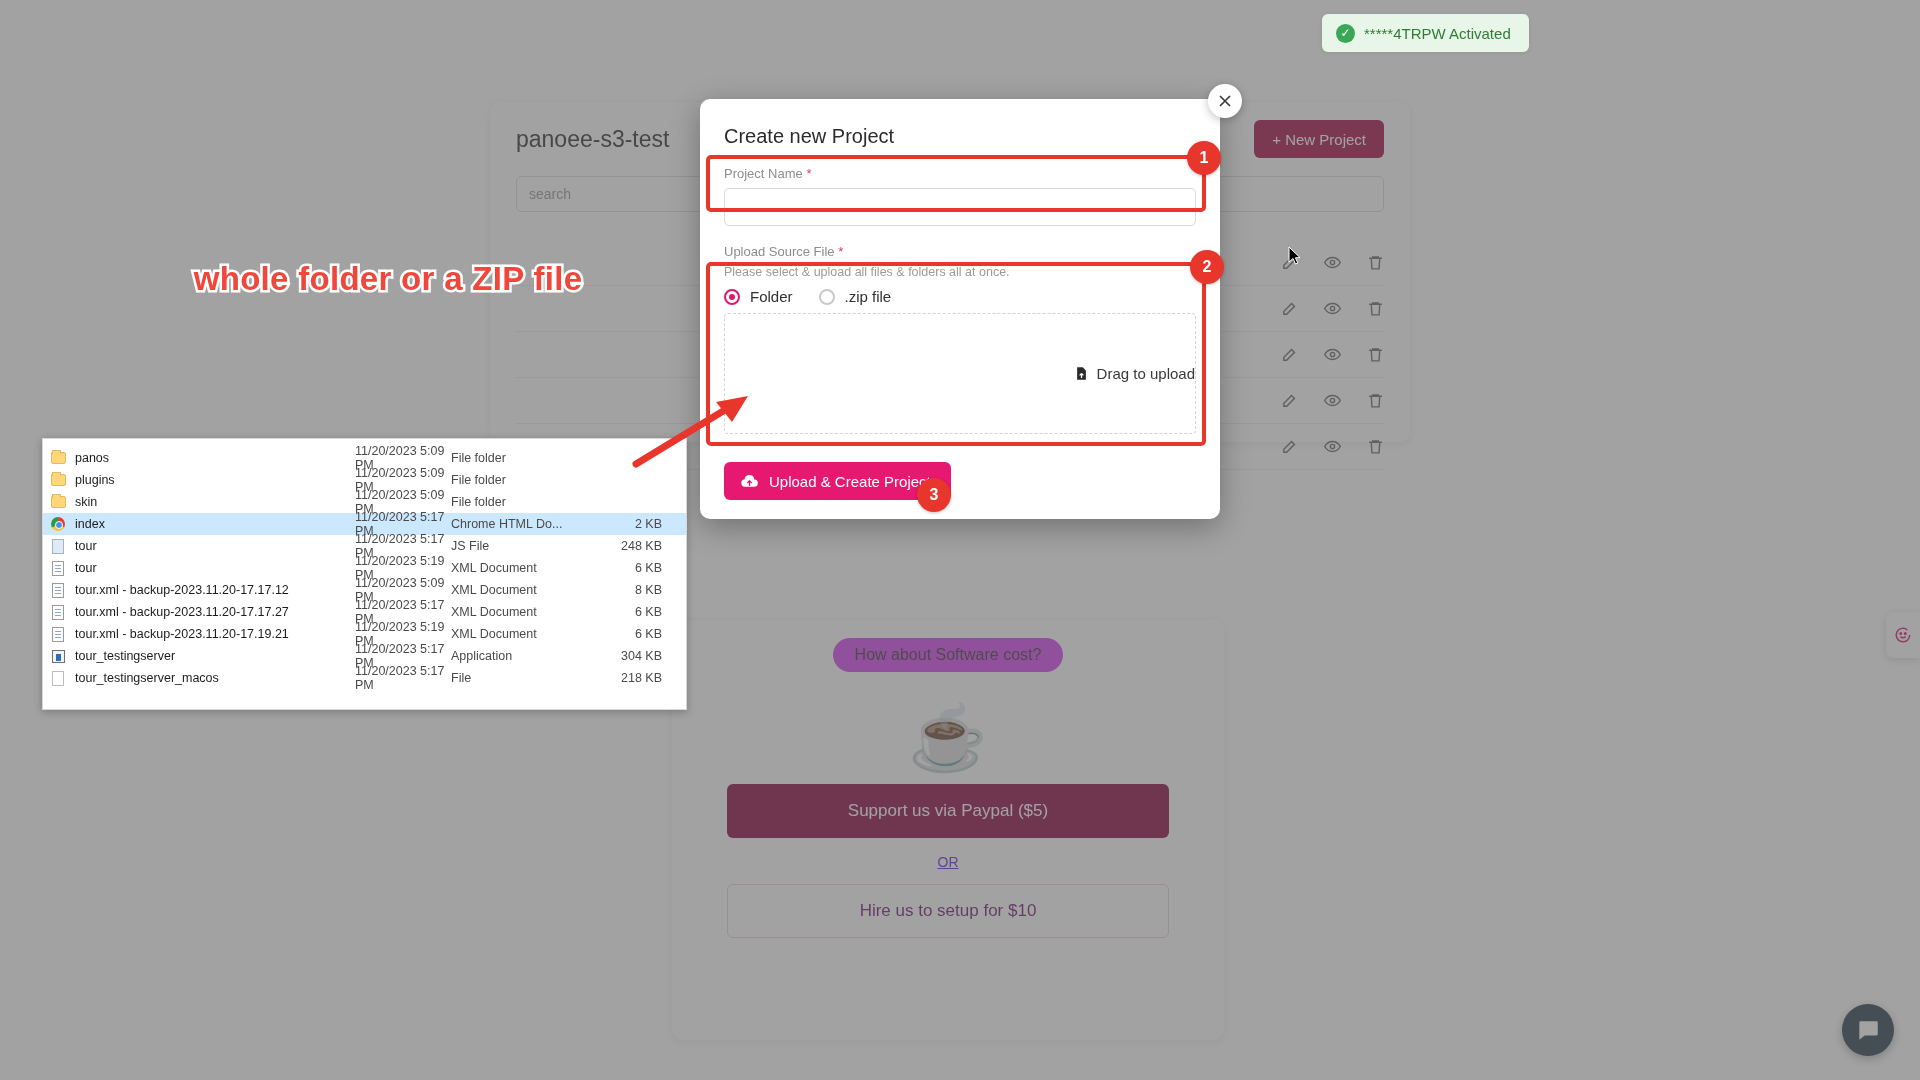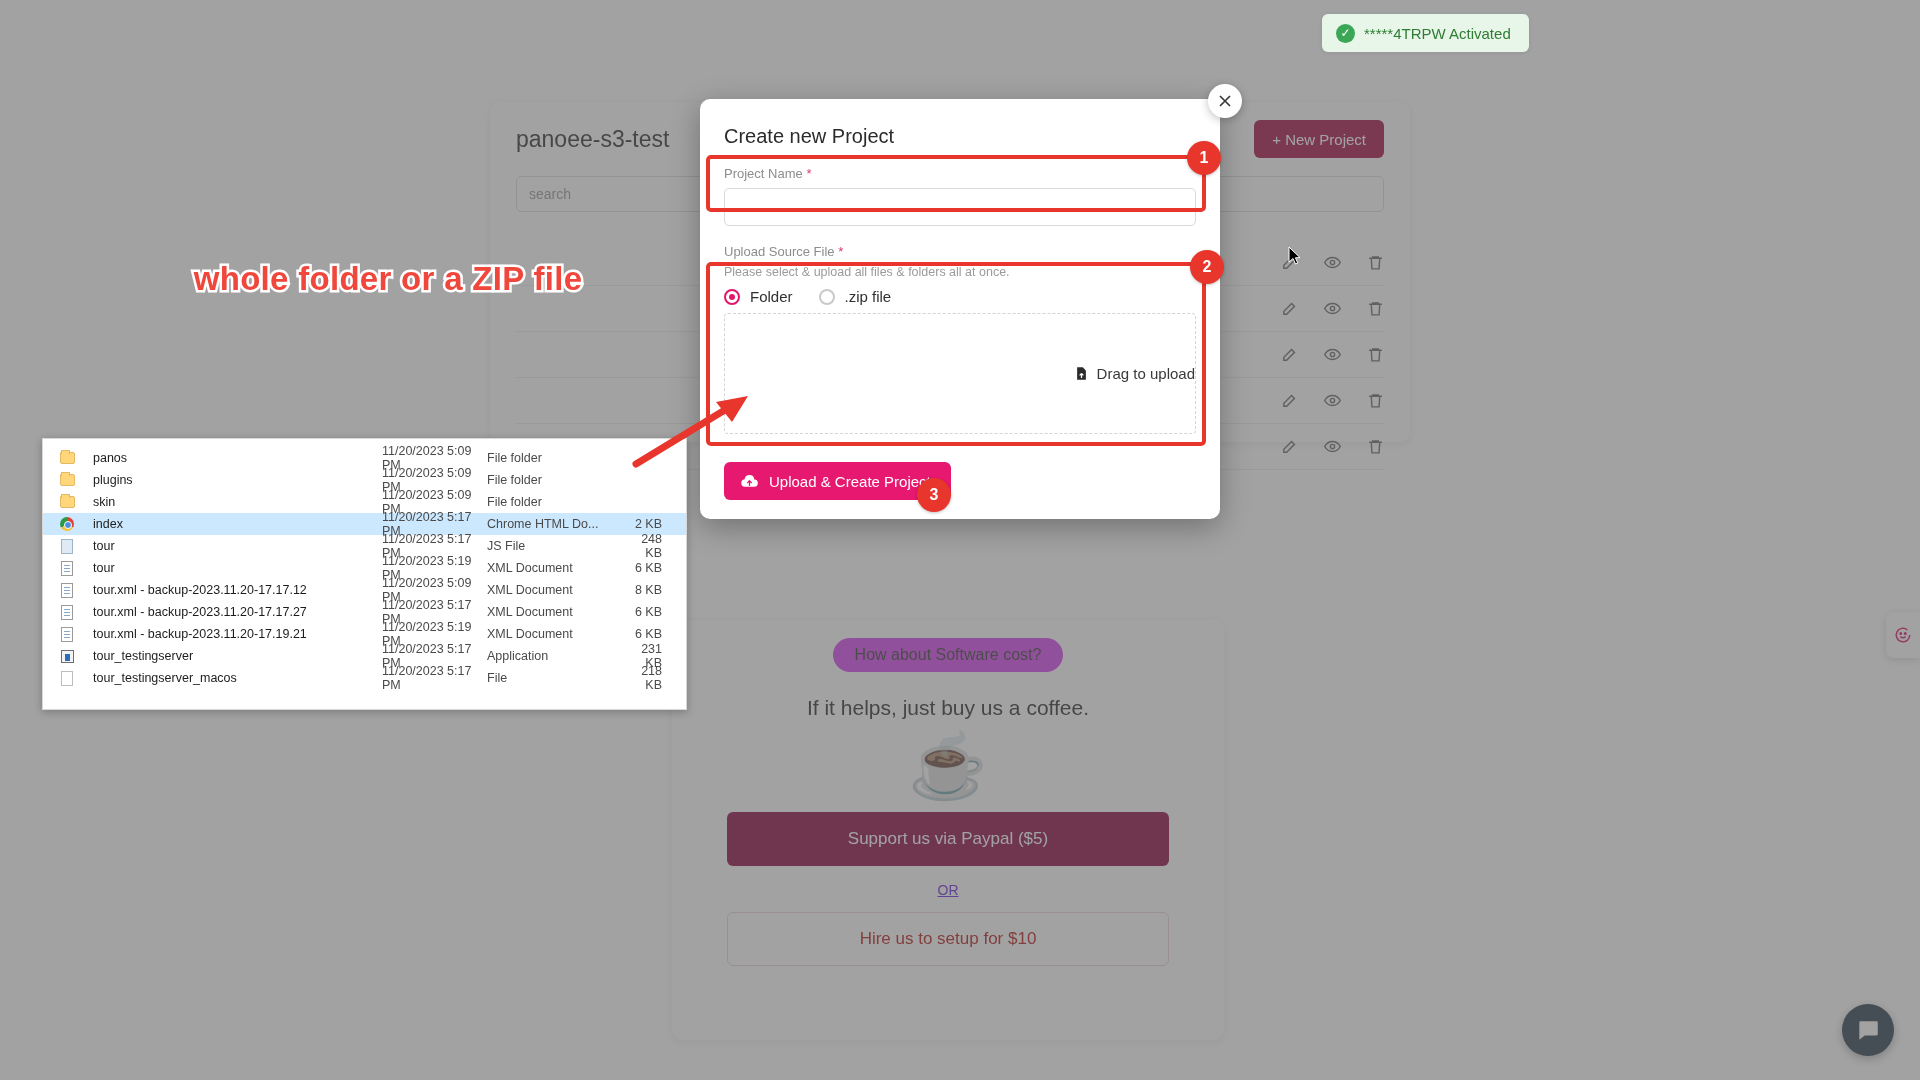--- a/index.html
+++ b/index.html
@@ -89,21 +89,21 @@
   }
   .coffee { margin-top: 12px; font-size: 64px; line-height: 1; }
   .paypal-btn {
     margin-top: 14px; width: 442px; height: 54px;
     background: #8e0b46; color: #fff; border: none; border-radius: 6px;
     font-size: 17px; cursor: pointer;
   }
   .or-text { margin-top: 16px; font-size: 14px; color: #6d28d9; text-decoration: underline; }
   .hire-btn {
     margin-top: 14px; width: 442px; height: 54px;
-    background: #fff; color: #b91c1c; border: 1px solid #e8d3dc; border-radius: 6px;
+    background: #fff; color: #701a75; border: 1px solid #e8d3dc; border-radius: 6px;
     font-size: 17px; cursor: pointer;
   }
 
   
   .chat-tab {
     position: absolute; right: 0; top: 612px;
     width: 34px; height: 46px;
     background: #fff; border-radius: 8px 0 0 8px;
     box-shadow: 0 2px 8px rgba(0,0,0,.16);
     display:flex; align-items:center; justify-content:center;
@@ -216,21 +216,21 @@
   .explorer {
     position: absolute; left: 42px; top: 438px;
     width: 645px; height: 272px;
     background: #fff; border: 1px solid #d8d8d8;
     box-shadow: 0 2px 8px rgba(0,0,0,.25);
     z-index: 22; overflow: hidden;
     font-family: "Liberation Sans", sans-serif;
   }
   .ex-row {
     height: 22px; display:flex; align-items:center;
-    font-size: 12.5px; color:#1c1c1c; padding-left: 15px; gap: 9px;
+    font-size: 12.5px; color:#1c1c1c; padding-left: 6px;
   }
   .ex-row.sel { background: #cce8ff; }
   .ex-icon { width: 18px; margin-right: 8px; display:flex; align-items:center; justify-content:center; }
   .ex-name { flex: 0 0 280px; white-space: nowrap; overflow: hidden; }
   .ex-date { flex: 0 0 96px; color:#4a4a4a; }
   .ex-type { flex: 0 0 130px; color:#4a4a4a; }
   .ex-size { flex: 1; text-align: right; padding-right: 24px; color:#4a4a4a; }
 
   .folder-ico {
     width: 15px; height: 12px; background: #ffd77a;
@@ -368,21 +368,20 @@
                 <path d="M3 6h18M8 6V4h8v2M6 6l1 15h10l1-15"></path>
               </svg>
           </div>
         </div>
       </div>
     </div>
 
     <div class="support-card">
       <div class="howabout">How about Software cost?</div>
       <div class="support-lines">
-        <div>If it helps, just buy us a coffee.</div>
       </div>
       <div class="coffee">☕</div>
       <button class="paypal-btn">Support us via Paypal ($5)</button>
       <div class="or-text">OR</div>
       <button class="hire-btn">Hire us to setup for $10</button>
     </div>
 
     <div class="chat-tab">
       <svg width="18" height="18" viewBox="0 0 24 24" fill="none" stroke="#e0176b" stroke-width="2">
         <path d="M21 12a9 9 0 1 1-3.2-6.9"></path>
@@ -551,21 +550,21 @@
           <span class="ex-type">XML Document</span>
           <span class="ex-size">6 KB</span>
         </div>
         <div class="ex-row">
           <span class="ex-icon">
             <span class="app-ico"></span>
           </span>
           <span class="ex-name">tour_testingserver</span>
           <span class="ex-date">11/20/2023 5:17 PM</span>
           <span class="ex-type">Application</span>
-          <span class="ex-size">231 KB</span>
+          <span class="ex-size">304 KB</span>
         </div>
         <div class="ex-row">
           <span class="ex-icon">
             <span class="plain-ico"></span>
           </span>
           <span class="ex-name">tour_testingserver_macos</span>
           <span class="ex-date">11/20/2023 5:17 PM</span>
           <span class="ex-type">File</span>
           <span class="ex-size">218 KB</span>
         </div>

